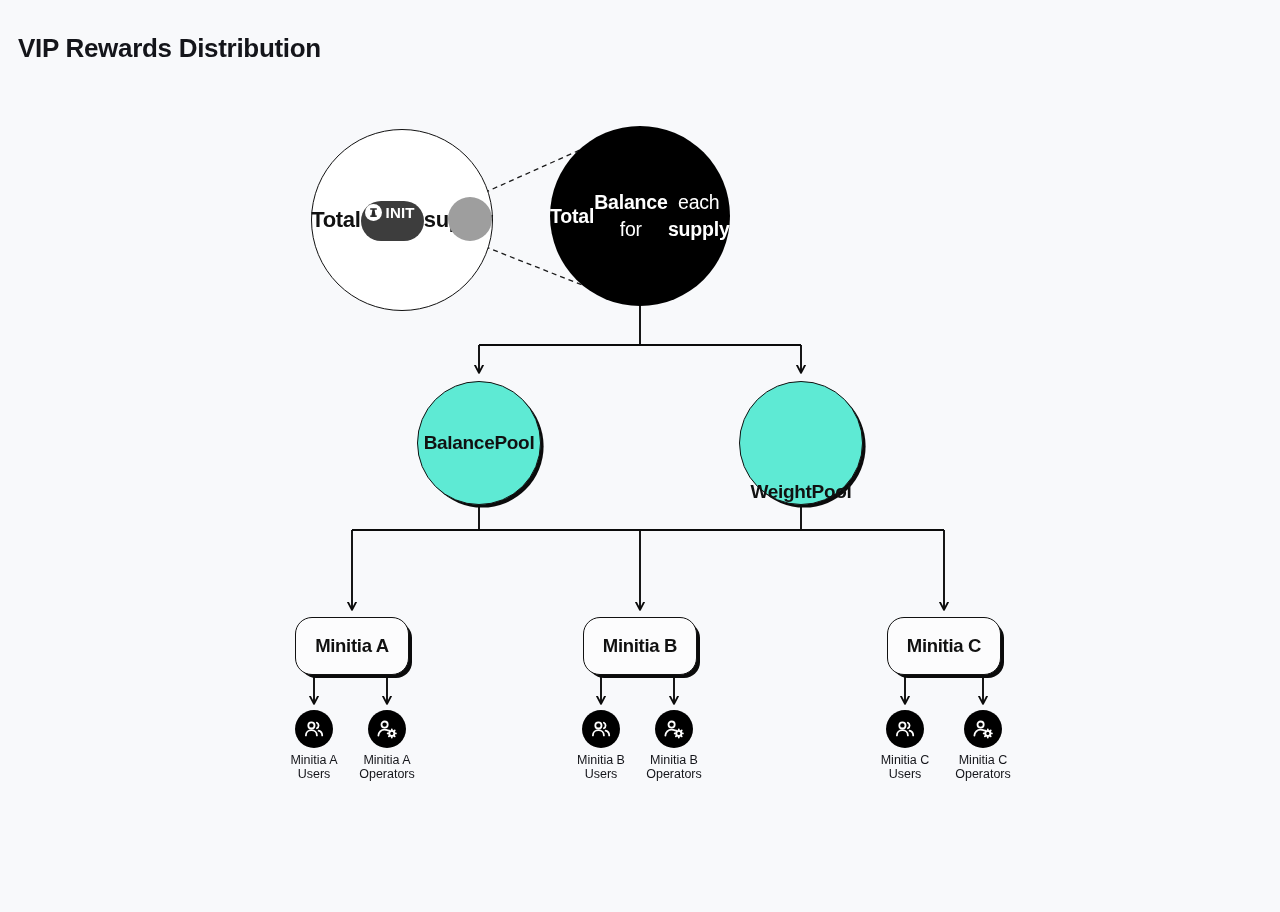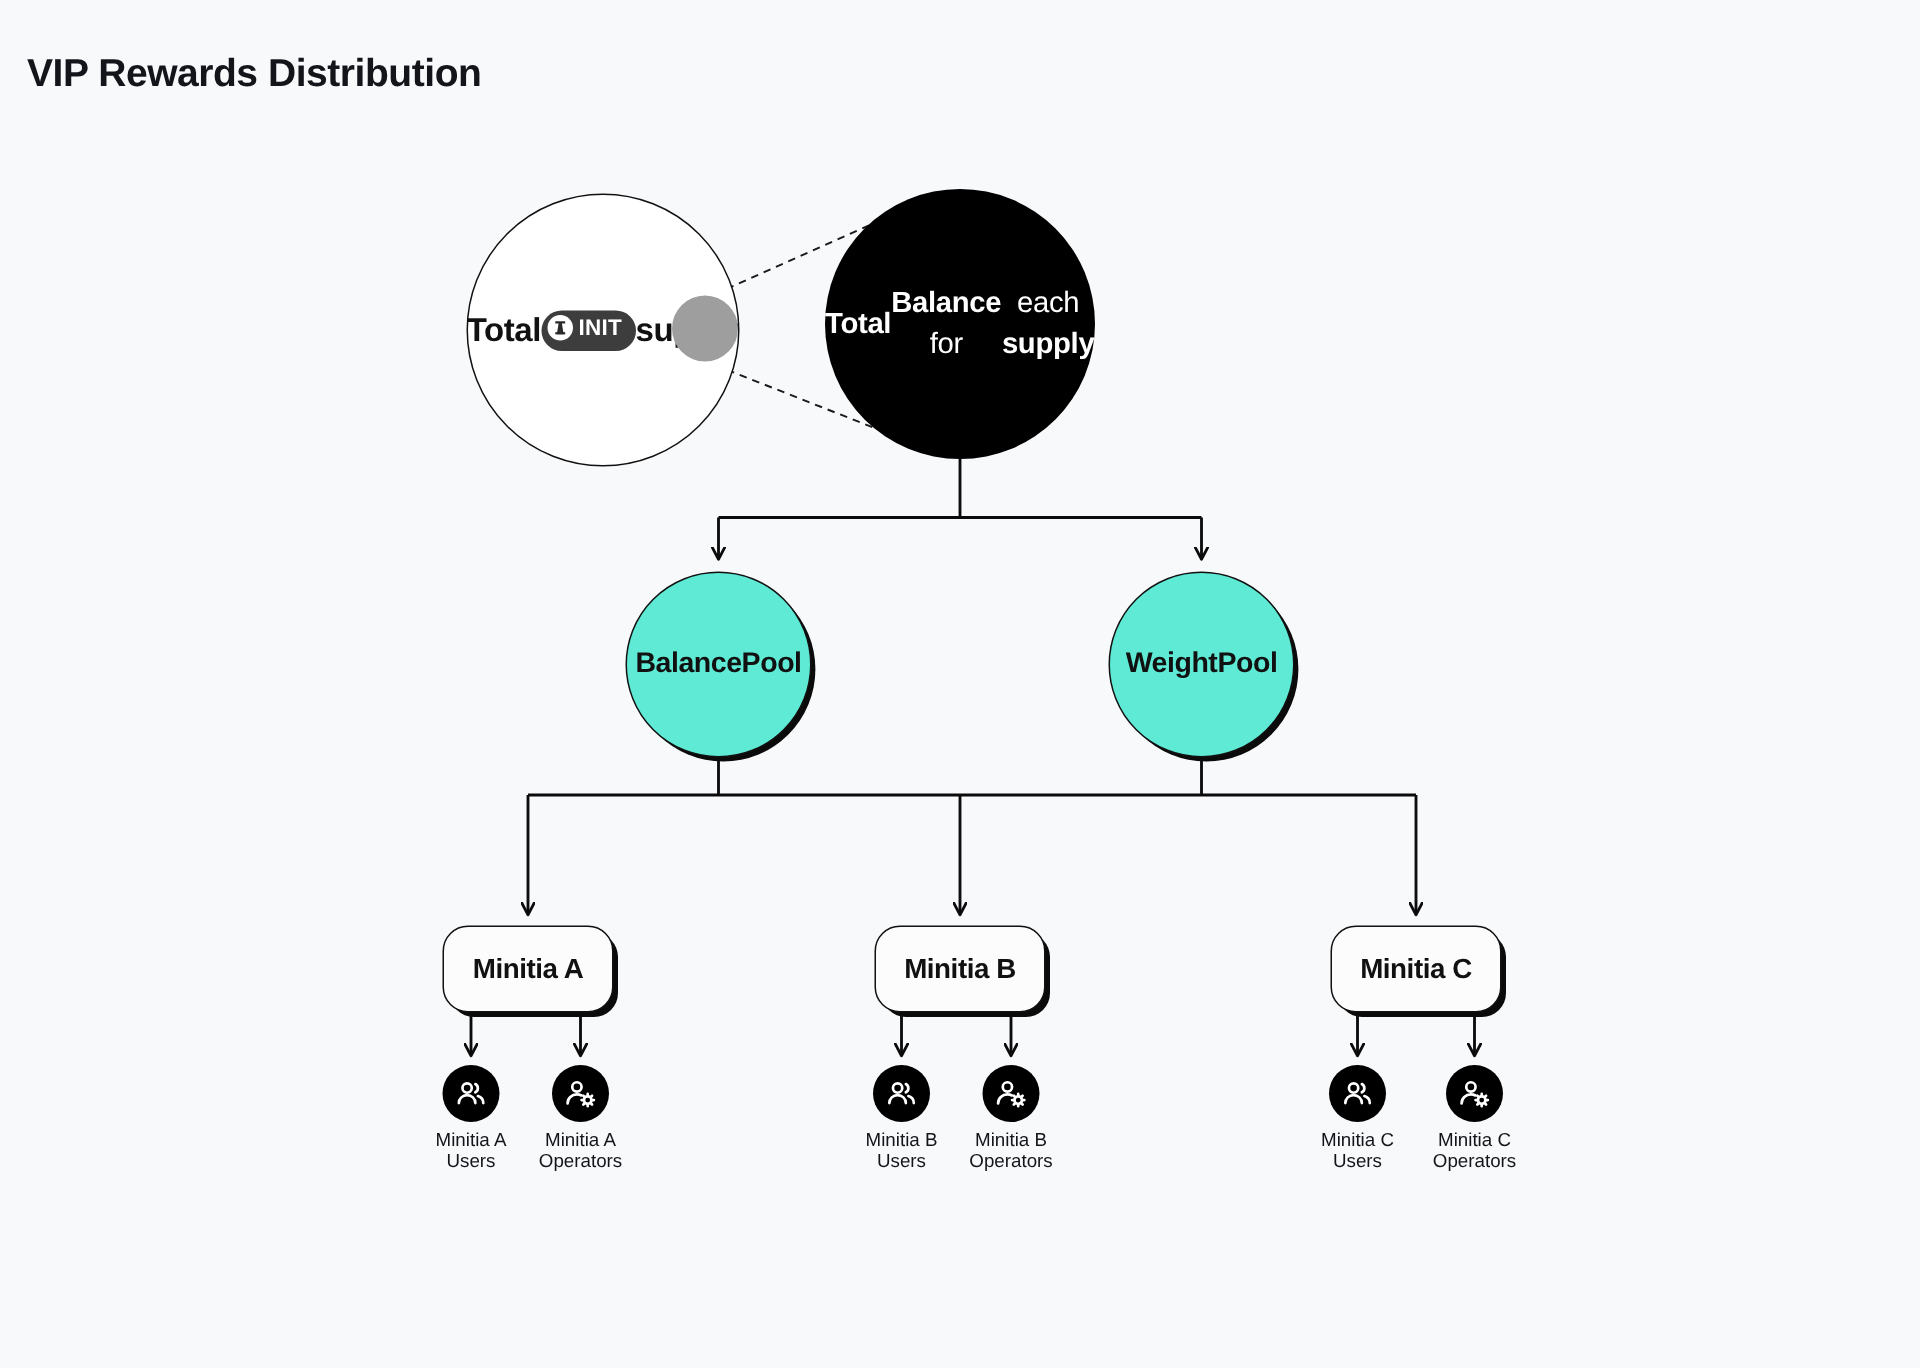--- a/index.html
+++ b/index.html
@@ -73,21 +73,21 @@
     font-weight: bold;
     line-height: 1.18;
     letter-spacing: -0.3px;
   }
   #init-badge {
     display: inline-flex;
     align-items: center;
     gap: 4px;
     background: #3d3d3d;
     border-radius: 999px;
-    padding: 3px 9px 7px 4px;
+    padding: 3px 9px 20px 4px;
     margin: 3px 0 2px 0;
   }
   #init-badge .mark {
     width: 17px;
     height: 17px;
     border-radius: 50%;
     background: #ffffff;
     display: inline-flex;
     align-items: center;
     justify-content: center;
@@ -143,21 +143,21 @@
     box-shadow: 3.2px 3.2px 0 -0.6px #0b0b0b;
     z-index: 3;
   }
   .pool .line {
     font-size: 19px;
     font-weight: bold;
     line-height: 1.2;
     letter-spacing: -0.3px;
   }
   #balance-pool { left: 417px; top: 381px; }
-  #weight-pool  { left: 739px; top: 381px; }
+  #weight-pool  { left: 739px; top: 381px; align-items: flex-end; }
 
   
   .minitia {
     width: 114px;
     height: 58px;
     border-radius: 17px;
     background: #fcfcfd;
     border: 1.5px solid #111111;
     box-shadow: 4px 4px 0 -1px #0b0b0b;
     z-index: 3;

